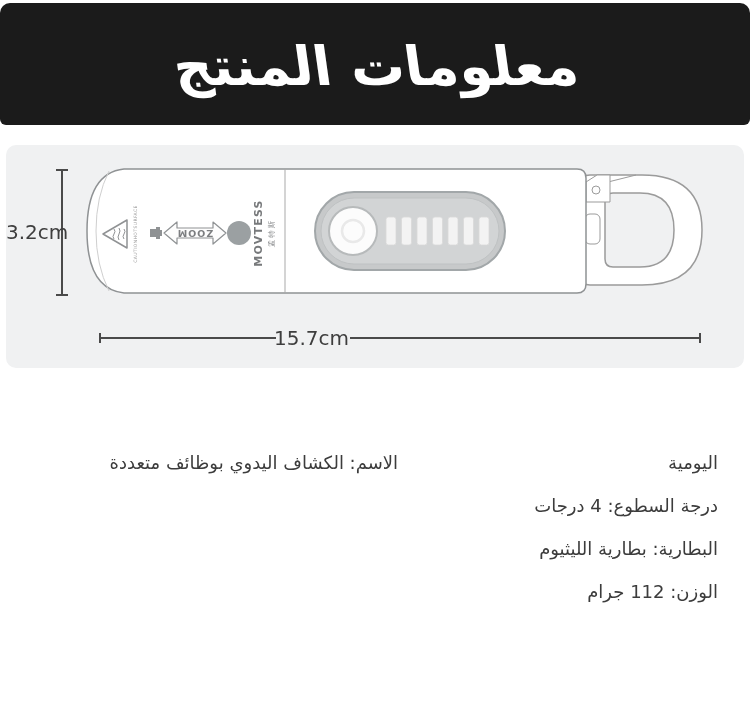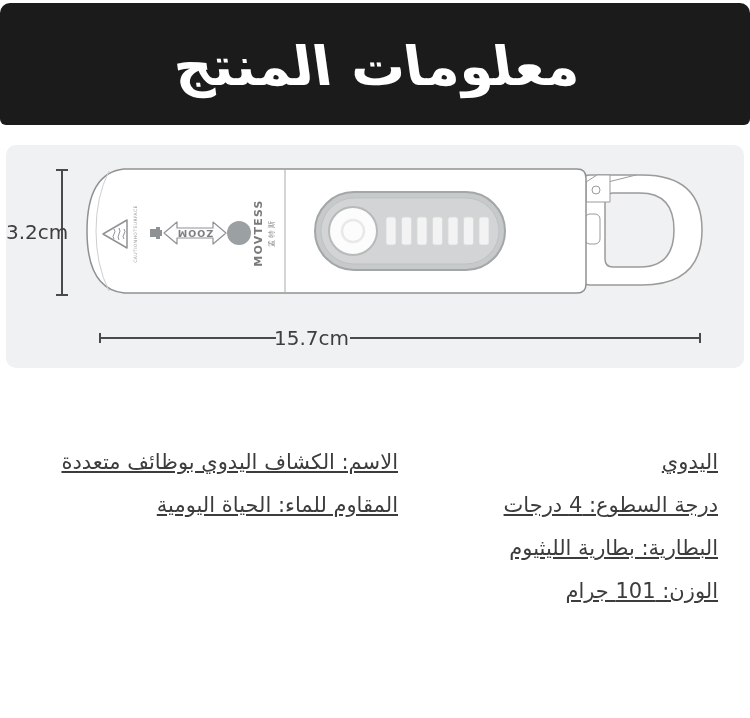--- a/index.html
+++ b/index.html
@@ -25,21 +25,21 @@
   .dim-v-label{position:absolute;left:0;top:76px;width:50px;text-align:right;
                font-size:20px;color:#3e3e3e;line-height:22px;white-space:nowrap;}
   .dim-h-left{left:94px;top:192px;width:176px;height:2px;}
   .dim-h-right{left:344px;top:192px;width:350px;height:2px;}
   .dim-cap-v{position:absolute;width:2px;height:10px;background:#4a4a4a;top:188px;}
   .dim-h-label{position:absolute;left:268px;top:181px;width:78px;
                font-size:20px;color:#3e3e3e;line-height:24px;white-space:nowrap;}
 
   
   .spec-col{position:absolute;top:441px;direction:rtl;text-align:right;color:#3c3c3c;}
-  .spec-col .spec-line{height:43px;line-height:43px;font-size:21px;white-space:nowrap;text-decoration:underline;}
+  .spec-col .spec-line{height:43px;line-height:43px;font-size:18px;white-space:nowrap;}
   .col-right{right:32px;width:300px;}
   .col-left{right:352px;width:396px;}
 </style>
 </head>
 <body>
 
 <div class="page">
 
   <div class="header">
     <span class="title">معلومات المنتج</span>
@@ -98,24 +98,23 @@
     <div class="dim-v-label">3.2cm</div>
 
     <div class="dim dim-h-left"></div>
     <div class="dim dim-h-right"></div>
     <div class="dim-cap-v" style="left:93px;"></div>
     <div class="dim-cap-v" style="left:693px;"></div>
     <div class="dim-h-label">15.7cm</div>
   </div>
 
   <div class="spec-col col-right">
-    <div class="spec-line">اليدوي</div>
+    <div class="spec-line">اليومية</div>
     <div class="spec-line">درجة السطوع: 4 درجات</div>
     <div class="spec-line">البطارية: بطارية الليثيوم</div>
-    <div class="spec-line">الوزن: 101 جرام</div>
+    <div class="spec-line">الوزن: 112 جرام</div>
   </div>
 
   <div class="spec-col col-left">
     <div class="spec-line">الاسم: الكشاف اليدوي بوظائف متعددة</div>
-    <div class="spec-line">المقاوم للماء: الحياة اليومية</div>
   </div>
 
 </div>
 
 </body></html>

